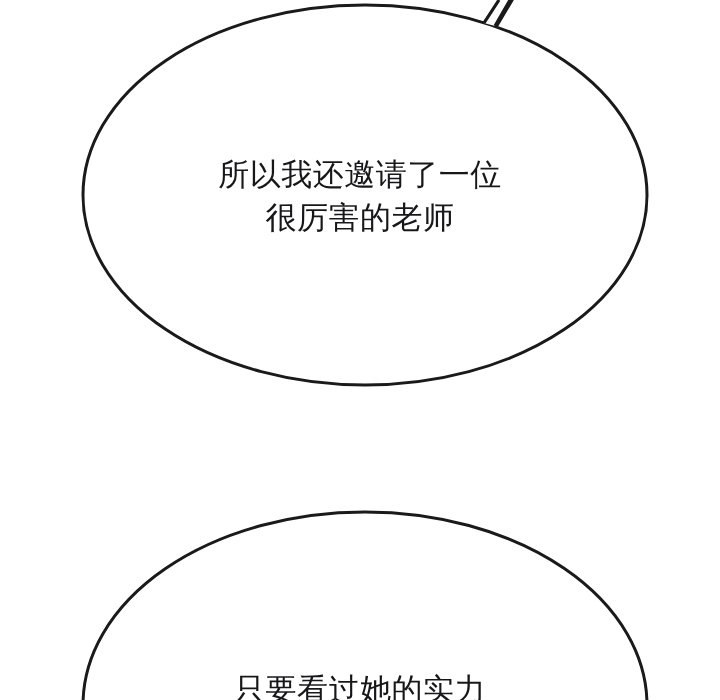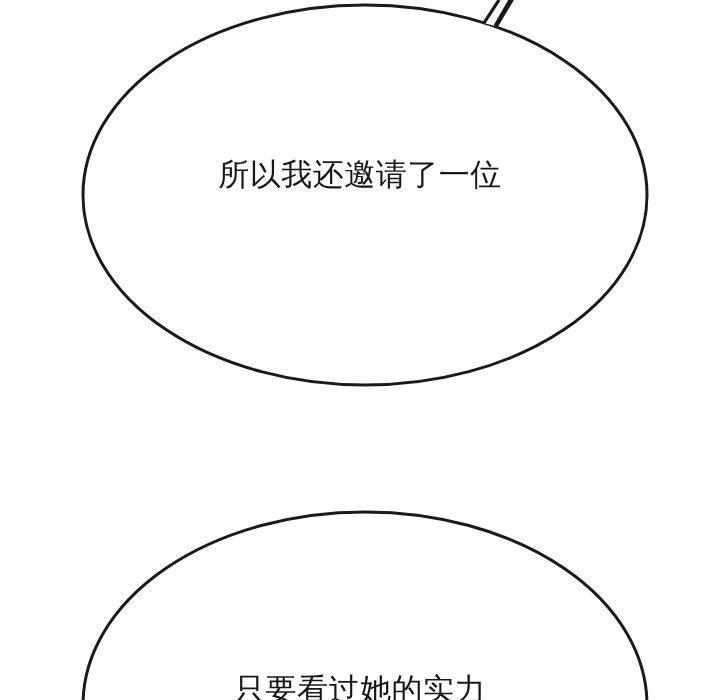--- a/index.html
+++ b/index.html
@@ -72,19 +72,20 @@
     </g>
 
     <g>
       <ellipse cx="365" cy="705" rx="282" ry="193" fill="#ffffff" stroke="#1a1a1a" stroke-width="3"></ellipse>
     </g>
 
   </svg>
 
   <div id="bubble-1-text" class="bubble-text">
     <span class="line">所以我还邀请了一位</span>
+    <span class="line">很厉害的老师</span>
   </div>
 
   <div id="bubble-2-text" class="bubble-text">
     <span class="line">只要看过她的实力</span>
   </div>
 
 </div>
 
 </body></html>

